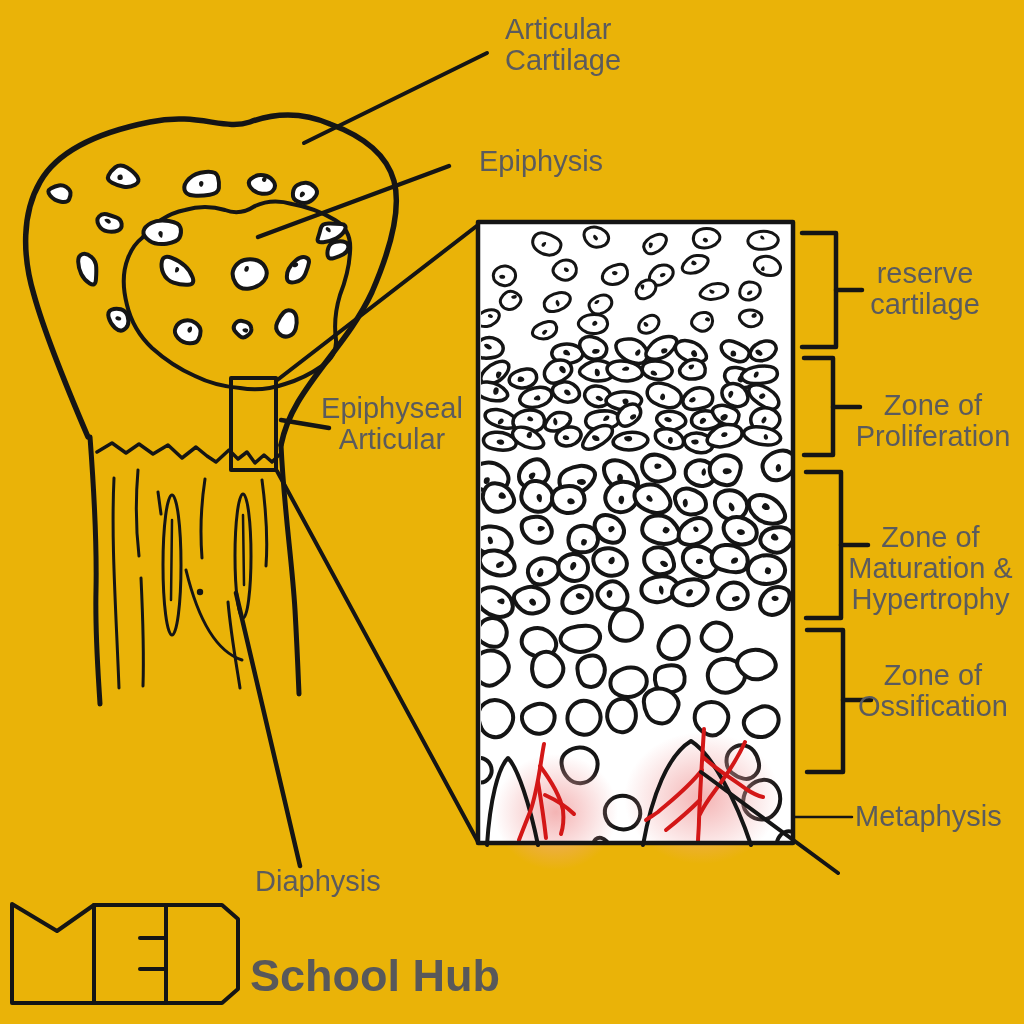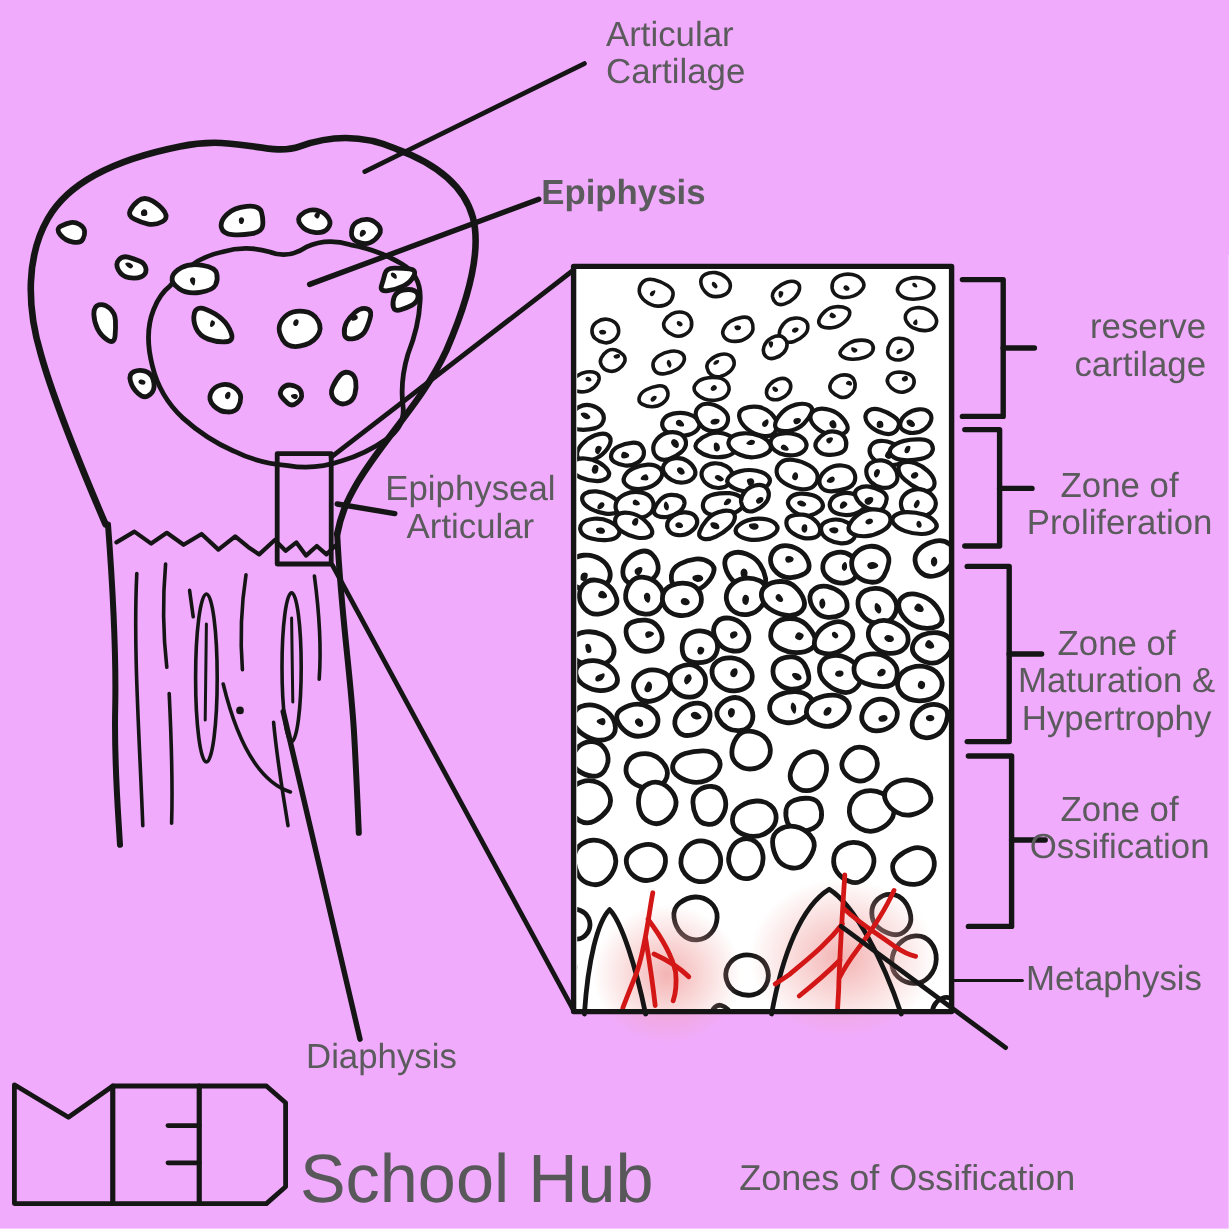--- a/index.html
+++ b/index.html
@@ -1,22 +1,22 @@
 <!DOCTYPE html>
 <html style="--label-gray: #5b5b5d; --brand-gray: #58585a; --ink: #151515; --artery-red: #d31717; --glow-pink: #f2a6a6;"><head>
 <meta charset="utf-8">
 <style>
   html,body{margin:0;padding:0;background:#ffffff;}
-  #stage{position:relative;width:1024px;height:1024px;background:#f0abfc;overflow:hidden;
+  #stage{position:relative;width:1024px;height:1024px;background:#eab308;overflow:hidden;
          font-family:"Liberation Sans", sans-serif;}
   #art{position:absolute;left:0;top:0;}
   .label{position:absolute;color:var(--label-gray,#5b5b5d);font-size:29px;line-height:31px;
          white-space:pre-line;letter-spacing:0px;}
   .label.center{text-align:center;}
-  .brand-name{position:absolute;left:250px;top:950px;font-size:57px;font-weight:normal;
+  .brand-name{position:absolute;left:250px;top:950px;font-size:45px;font-weight:bold;
               color:var(--brand-gray,#58585a);}
   .caption{position:absolute;left:616px;top:966px;font-size:30px;color:var(--label-gray,#5b5b5d);}
   svg *{vector-effect:none;}
   .ink{stroke:var(--ink,#151515);fill:none;stroke-linecap:round;stroke-linejoin:round;}
   .vessel{stroke:var(--artery-red,#d31717);fill:none;stroke-linecap:round;stroke-linejoin:round;stroke-width:4;}
   .glowstop0{stop-color:var(--glow-pink,#f5b0b0);stop-opacity:0.85;}
   .glowstop1{stop-color:var(--glow-pink,#f5b0b0);stop-opacity:0.38;}
   .glowstop2{stop-color:var(--glow-pink,#f5b0b0);stop-opacity:0;}
 </style>
 </head>
@@ -417,29 +417,28 @@
         <rect class="ink" stroke-width="4" x="94" y="905" width="72" height="98" fill="none"></rect>
         <path class="ink" stroke-width="4" d="M 140,938 L 166,938"></path>
         <path class="ink" stroke-width="4" d="M 140,969 L 166,969"></path>
       </g>
       <path class="ink" stroke-width="4" d="M 166,905 L 222,905 L 238,919 L 238,989 L 222,1003 L 166,1003 Z"></path>
     </g>
   </svg>
 
   <div class="label" style="left:505px;top:14px;width:170px;">Articular
 Cartilage</div>
-  <div class="label" style="left:451px;top:146px;width:170px;font-weight:bold;">Epiphysis</div>
+  <div class="label" style="left:479px;top:146px;width:170px;">Epiphysis</div>
   <div class="label center" style="left:312px;top:393px;width:160px;">Epiphyseal
 Articular</div>
   <div class="label center" style="left:255px;top:850px;width:125px;margin-top:16px;">Diaphysis</div>
-  <div class="label center" style="left:845px;top:258px;width:160px;text-align:right;">reserve
+  <div class="label center" style="left:845px;top:258px;width:160px;">reserve
 cartilage</div>
   <div class="label center" style="left:833px;top:390px;width:200px;">Zone of
 Proliferation</div>
   <div class="label center" style="left:828px;top:522px;width:205px;">Zone of
 Maturation &amp;
 Hypertrophy</div>
   <div class="label center" style="left:833px;top:660px;width:200px;">Zone of
 Ossification</div>
   <div class="label" style="left:855px;top:801px;width:170px;">Metaphysis</div>
   <div class="brand-name">School Hub</div>
-  <div class="caption">Zones of Ossification</div>
 </div>
 
 </body></html>

